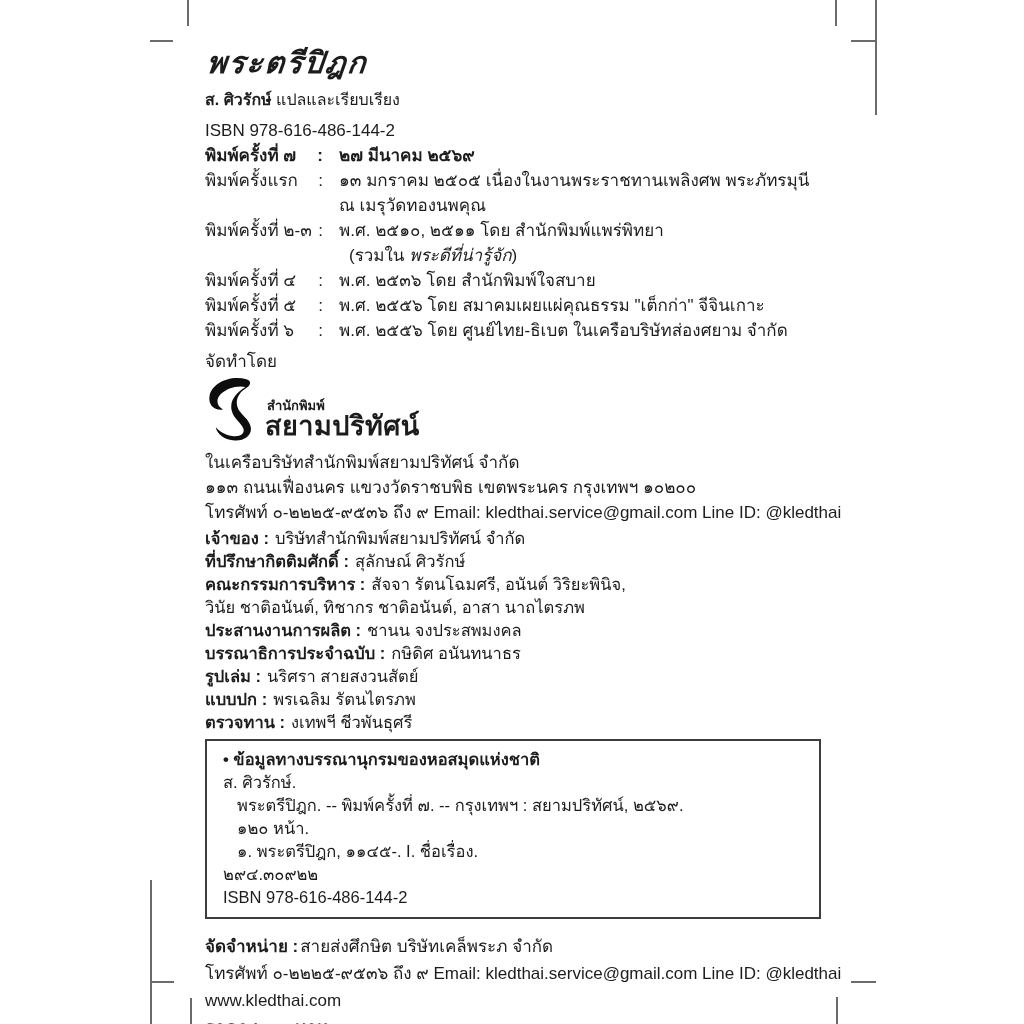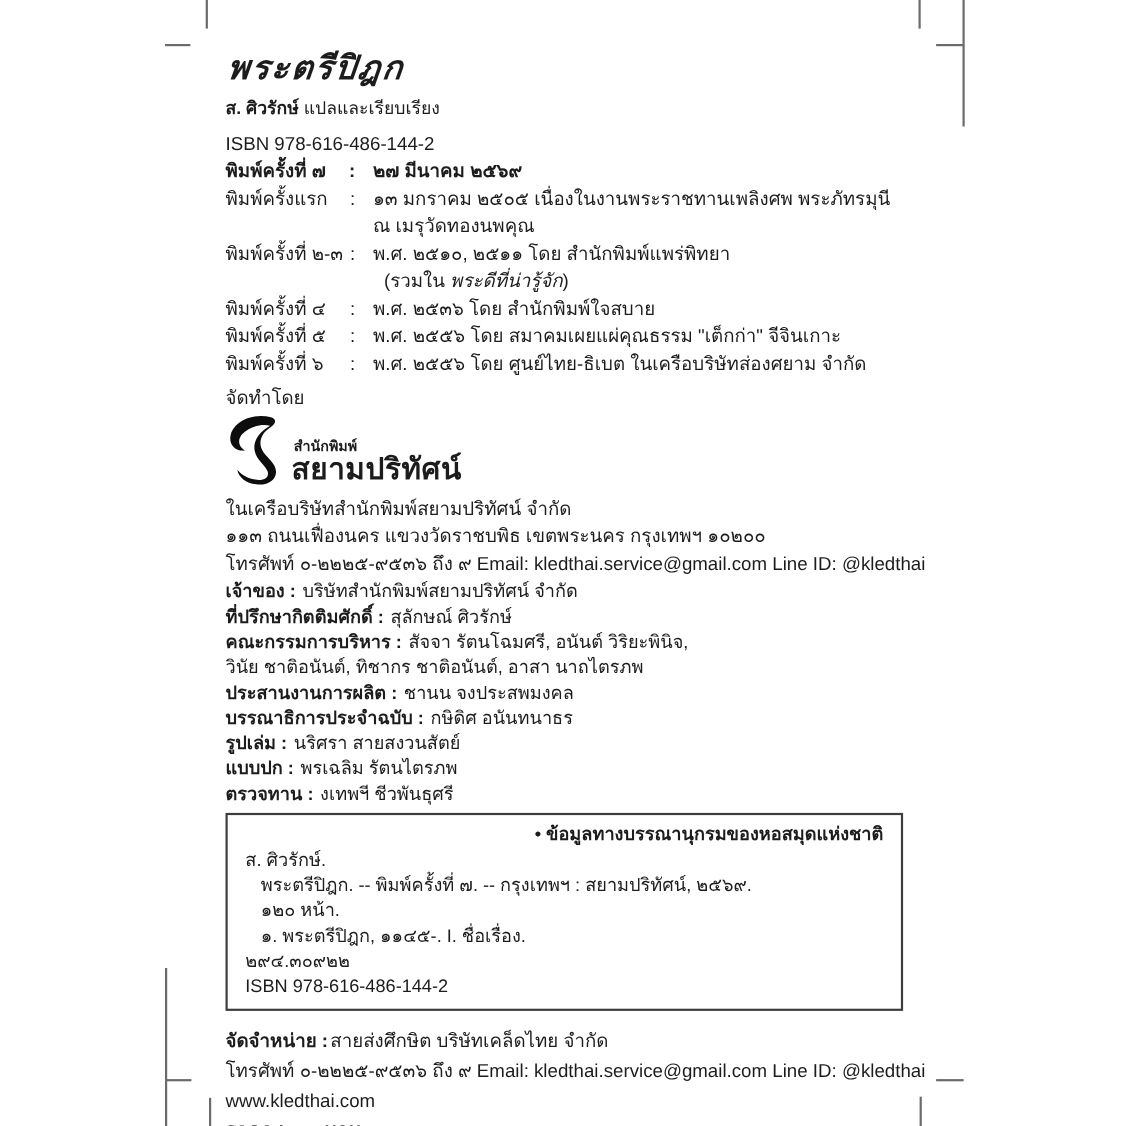--- a/index.html
+++ b/index.html
@@ -57,21 +57,21 @@
 
   .credits{margin-top:2px;font-size:16.5px;}
   .credits .line{line-height:23px;}
   .credits .lbl{font-weight:bold;margin-right:6px;}
 
   .cip-box{
     margin-top:5px;width:580px;border:2px solid #3d3d3d;
     padding:6px 16px 8px 16px;font-size:16.5px;
   }
   .cip-box .line{line-height:23px;}
-  .cip-title{text-align:right;font-weight:bold;line-height:24px;}
+  .cip-title{text-align:left;font-weight:bold;line-height:24px;}
   .ind{padding-left:14px;}
 
   .footer{margin-top:14px;}
   .footer .line{line-height:27px;}
   .price{font-weight:bold;letter-spacing:1px;}
 </style>
 </head>
 <body>
 
 <div class="page">
@@ -190,20 +190,20 @@
       <div class="cip-title">• ข้อมูลทางบรรณานุกรมของหอสมุดแห่งชาติ</div>
       <div class="line">ส. ศิวรักษ์.</div>
       <div class="line ind">พระตรีปิฎก. -- พิมพ์ครั้งที่ ๗. -- กรุงเทพฯ : สยามปริทัศน์, ๒๕๖๙.</div>
       <div class="line ind">๑๒๐ หน้า.</div>
       <div class="line ind">๑. พระตรีปิฎก, ๑๑๔๕-. I. ชื่อเรื่อง.</div>
       <div class="line">๒๙๔.๓๐๙๒๒</div>
       <div class="line">ISBN 978-616-486-144-2</div>
     </div>
 
     <div class="footer">
-      <div class="line"><span class="lbl b" style="margin-right:2px;">จัดจำหน่าย :</span><span>สายส่งศึกษิต บริษัทเคล็ดไทย จำกัด</span></div>
+      <div class="line"><span class="lbl b" style="margin-right:2px;">จัดจำหน่าย :</span><span>สายส่งศึกษิต บริษัทเคล็พระภ จำกัด</span></div>
       <div class="line">โทรศัพท์ ๐-๒๒๒๕-๙๕๓๖ ถึง ๙ Email: kledthai.service@gmail.com Line ID: @kledthai</div>
       <div class="line">www.kledthai.com</div>
       <div class="line price">ราคา ๒๐๐ บาท</div>
     </div>
 
   </div>
 </div>
 
 </body></html>

